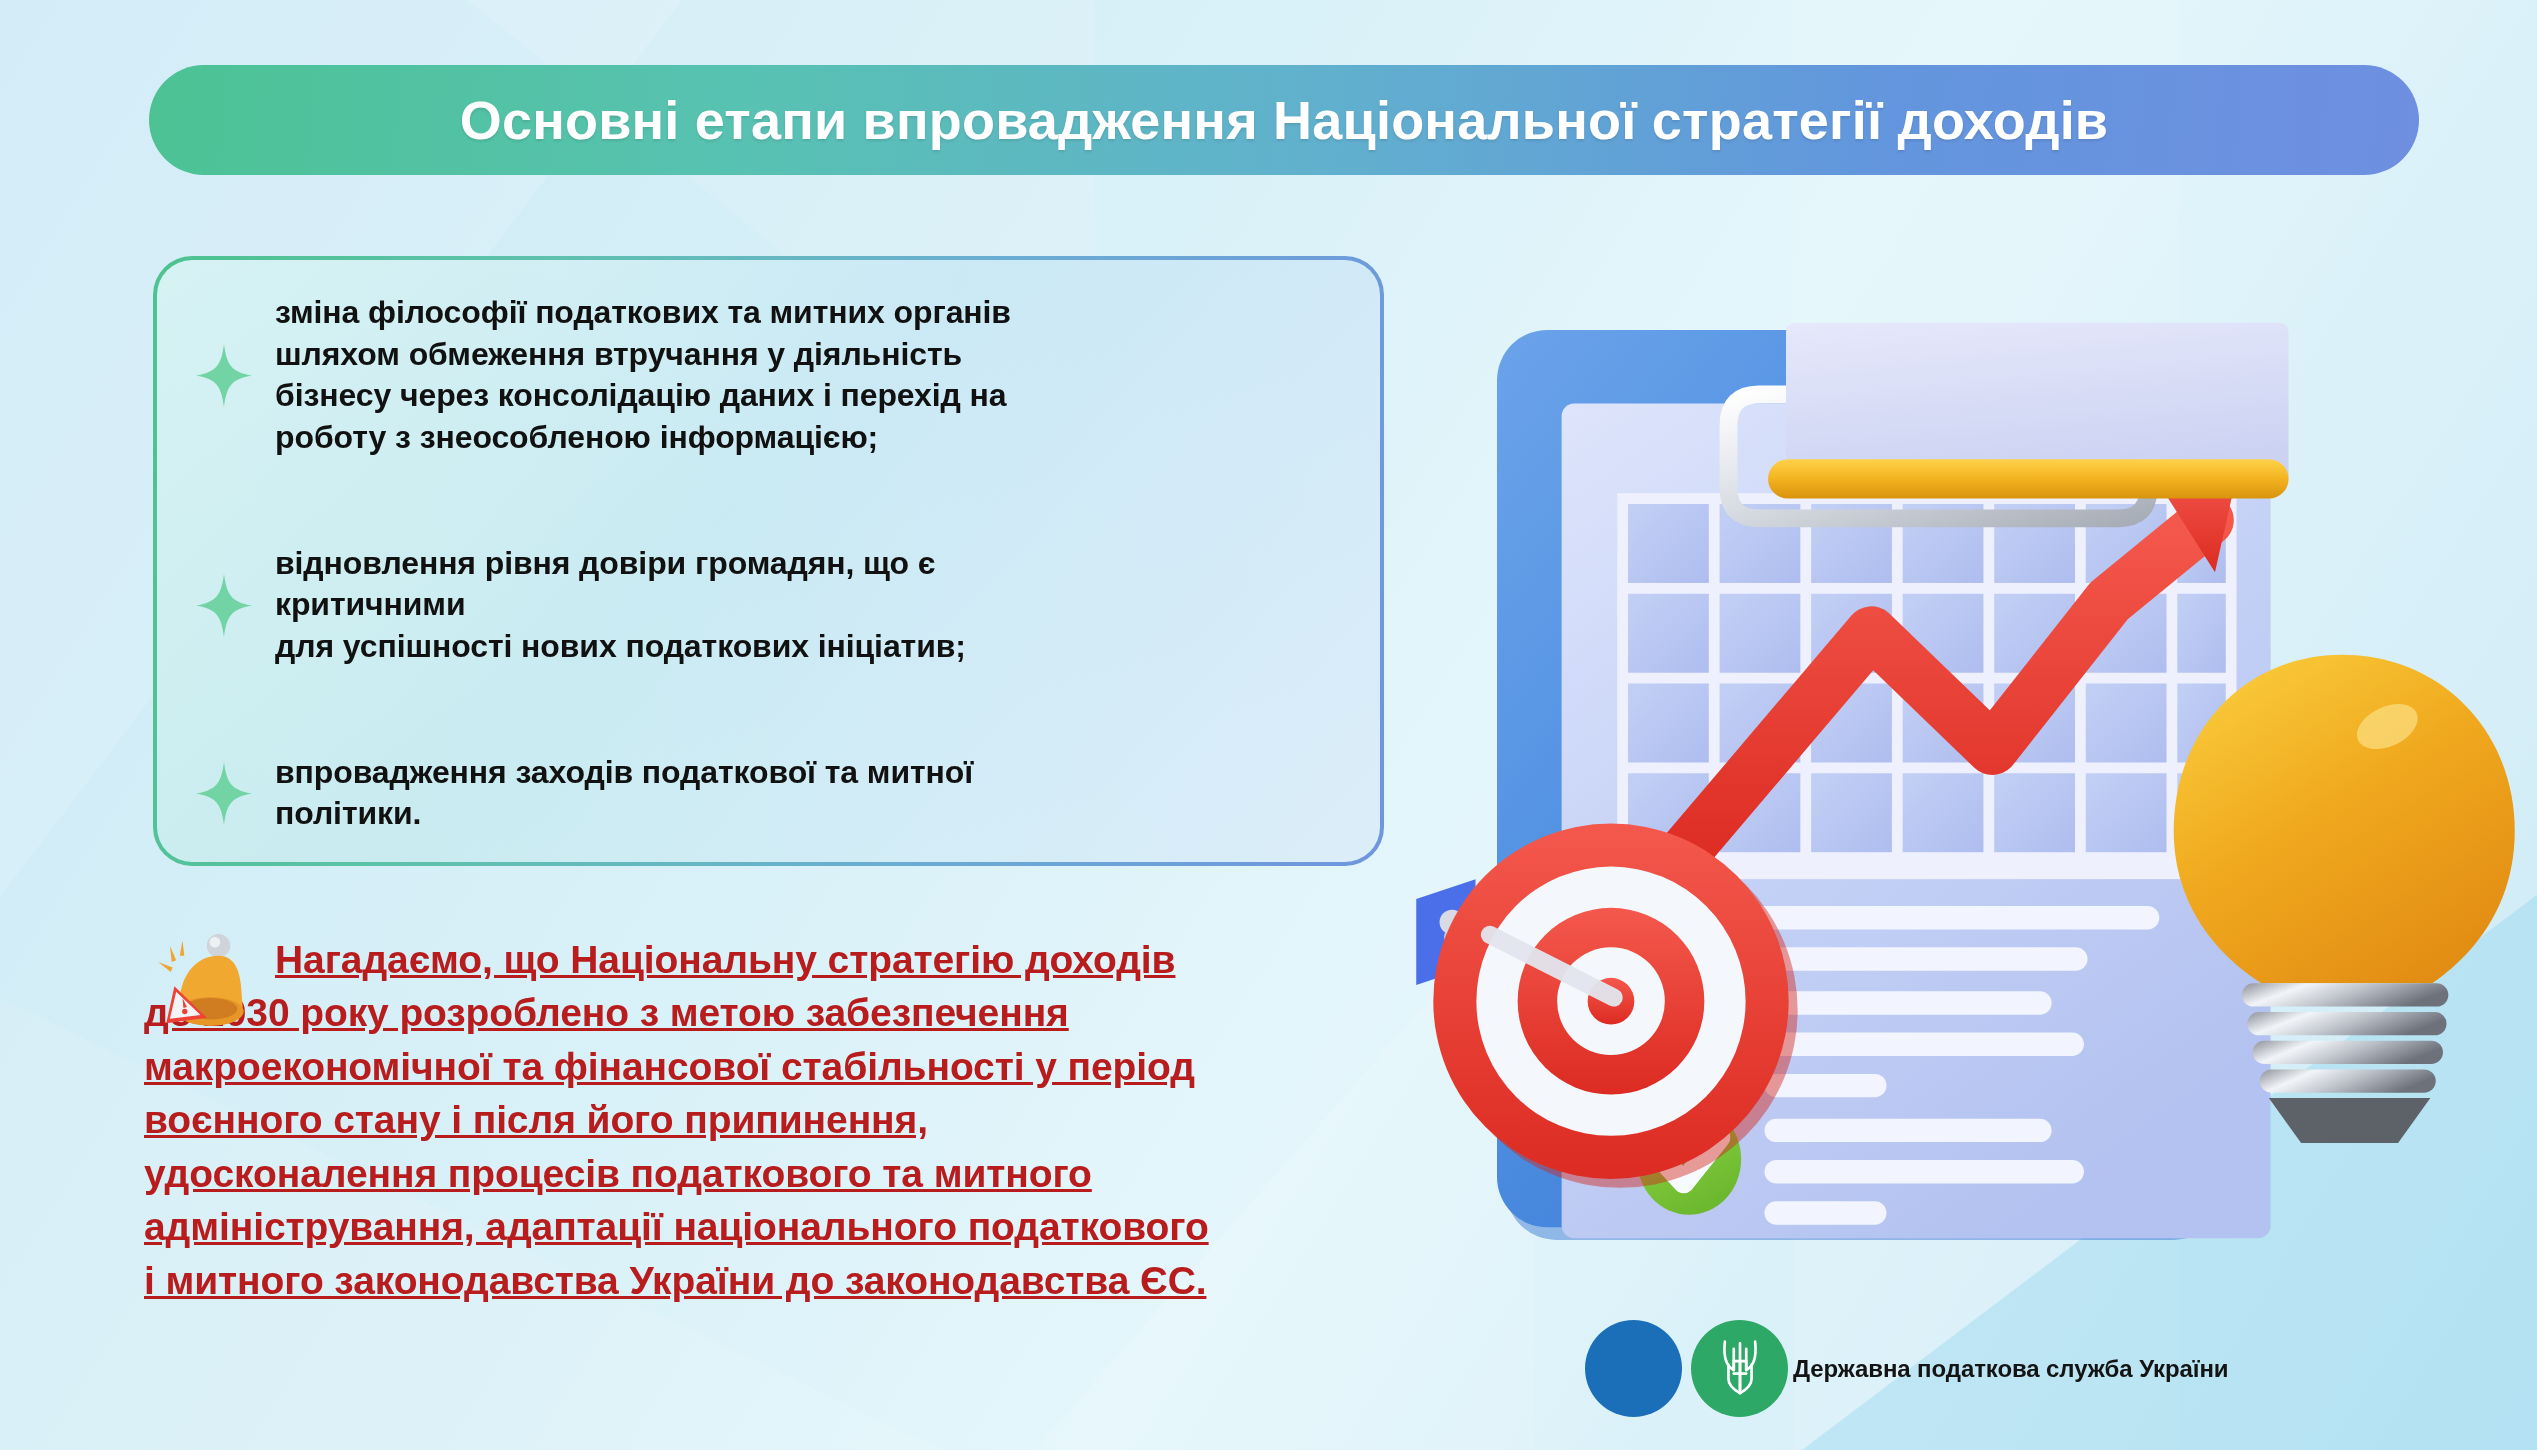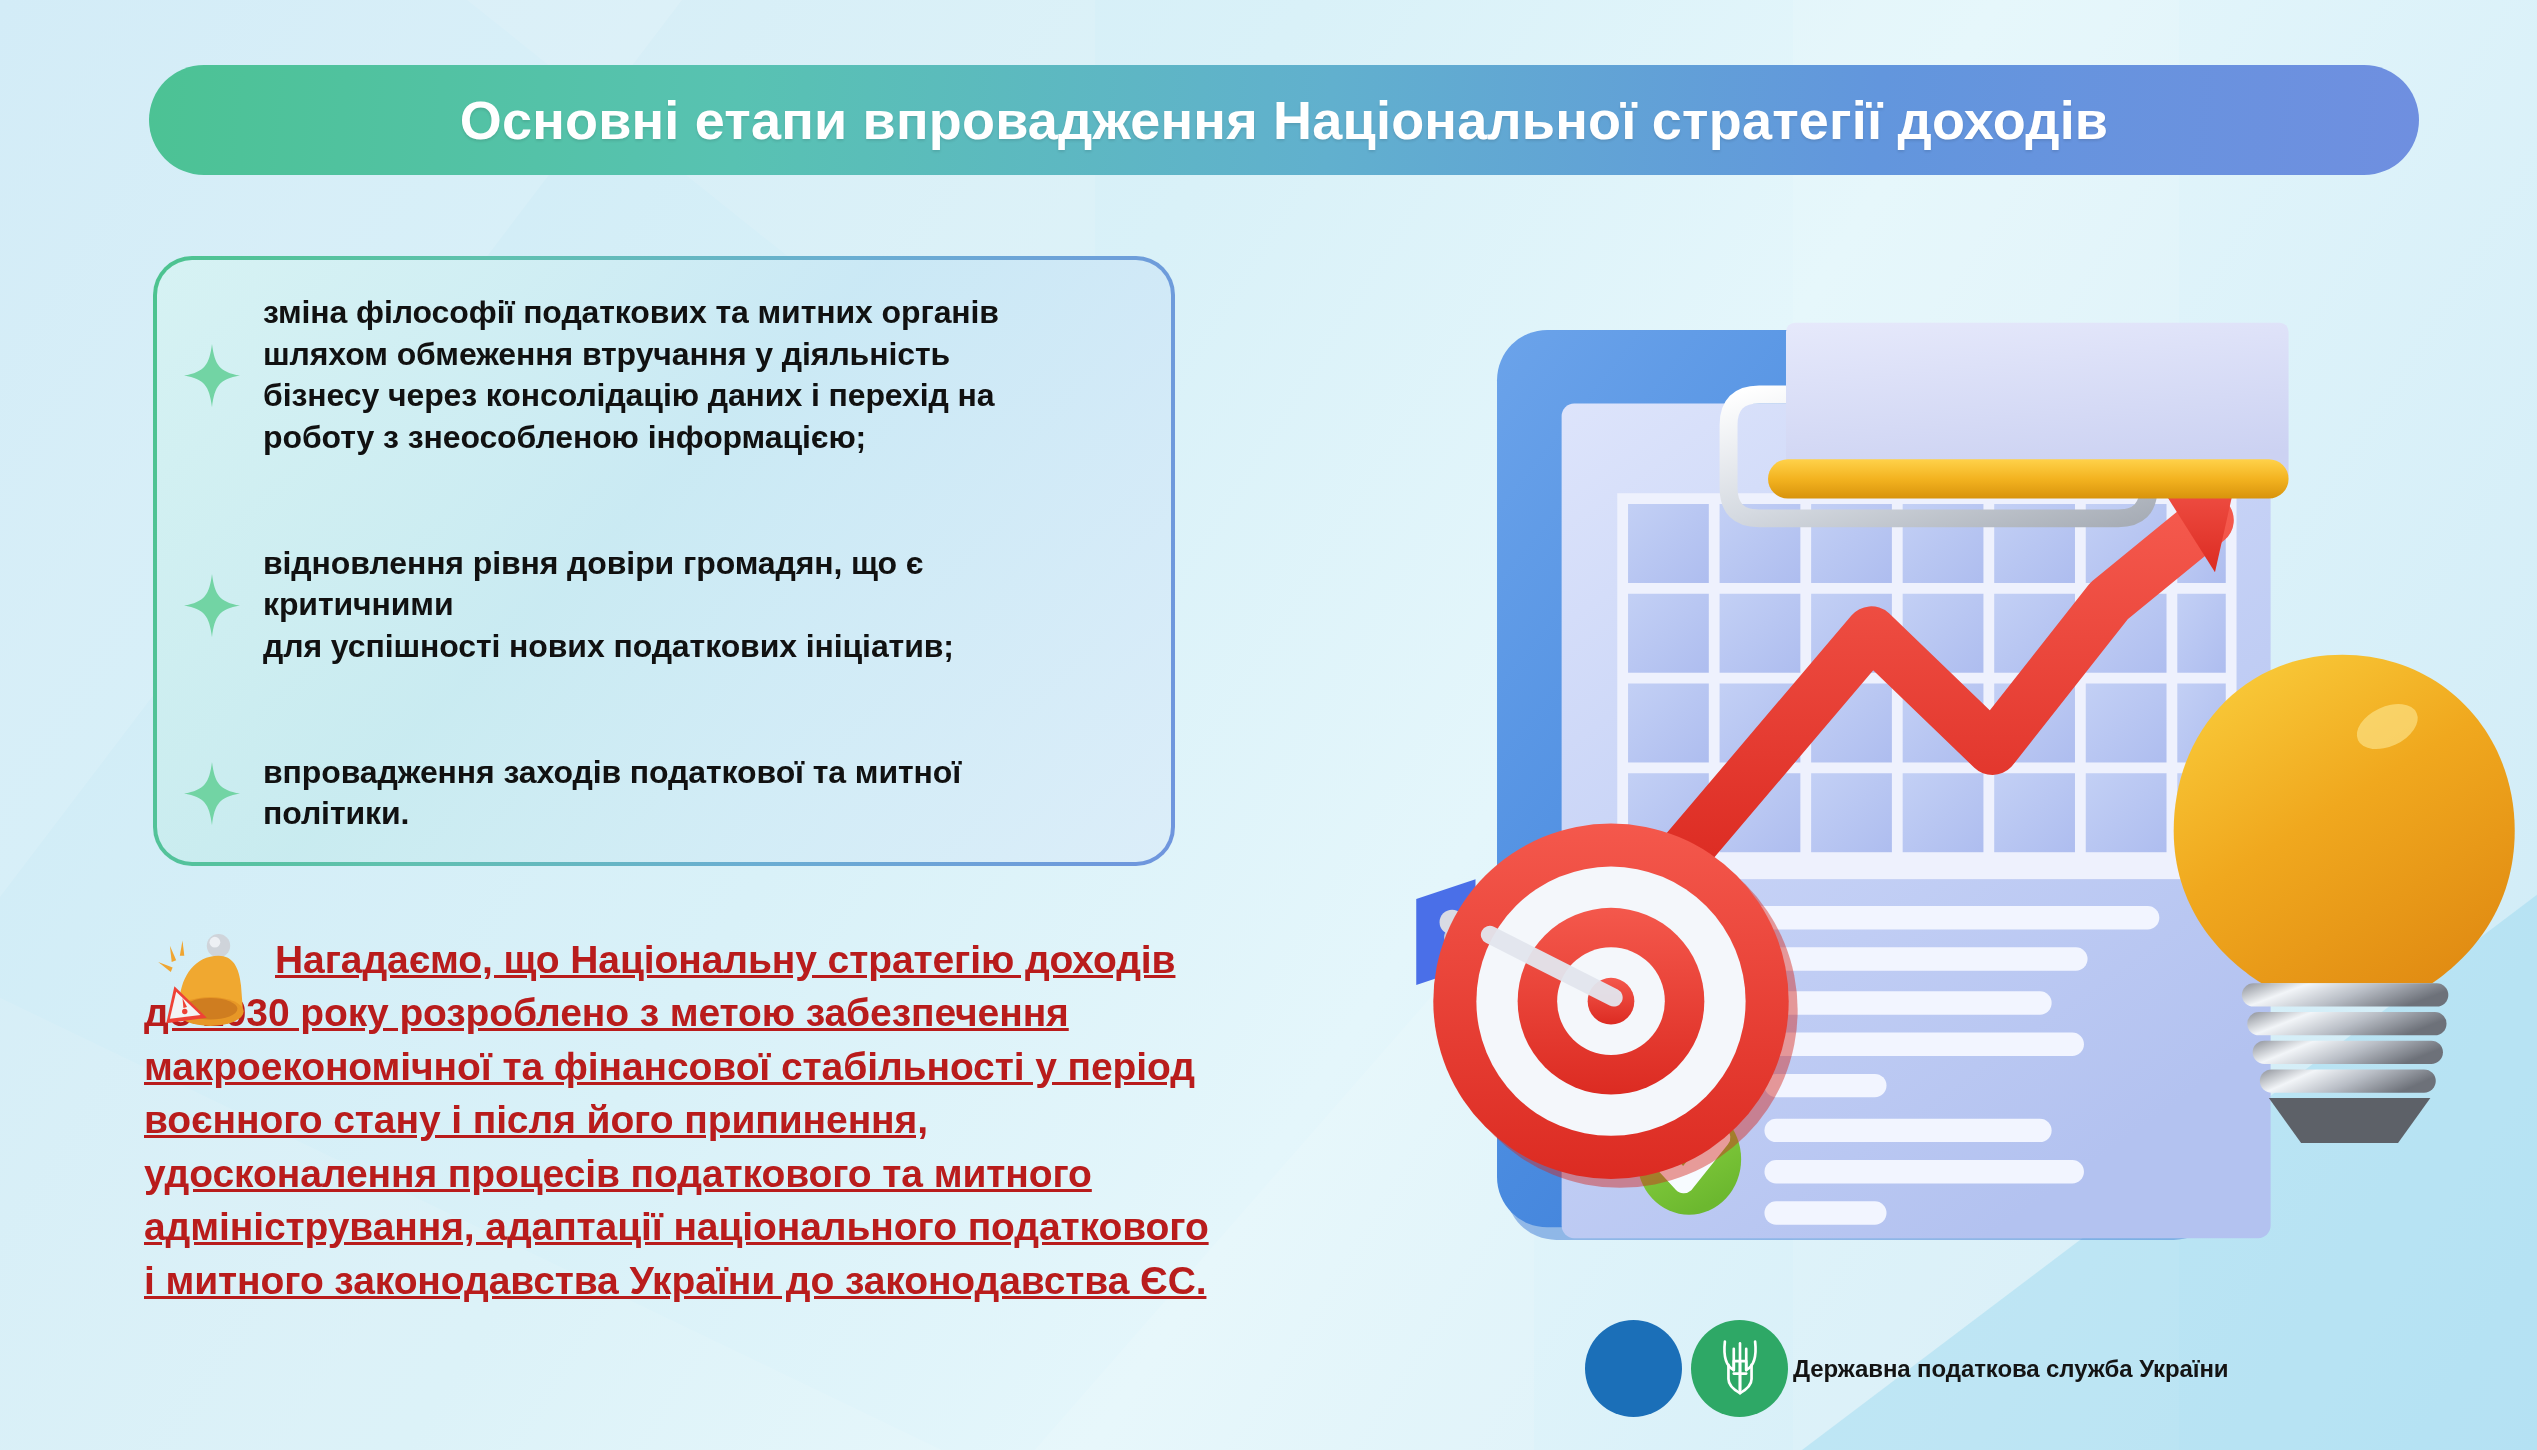--- a/index.html
+++ b/index.html
@@ -66,28 +66,28 @@
     font-size:54px;
     font-weight:bold;
     letter-spacing:0.2px;
     white-space:nowrap;
     text-shadow:0 1.8px 2.7px rgba(0,0,0,0.10);
   }
 
   
   #bullets-card {
     position:absolute; left:153px; top:256px;
-    width:1022px; height:610px;
+    width:1231px; height:610px;
     border-radius:39px;
     border:4.5px solid transparent;
     background:
       linear-gradient(135deg, rgba(226,246,252,0.92) 0%, rgba(216,241,250,0.88) 45%, rgba(231,247,252,0.9) 100%) padding-box,
       linear-gradient(100deg, #4cc38f 0%, #5fc1ae 30%, #6aaed2 62%, #6f95de 100%) border-box;
     z-index:3;
-    padding:32px 36px 27px 27px;
+    padding:32px 36px 27px 39px;
     display:flex; flex-direction:column; justify-content:space-between;
   }
   .bullet-row { display:flex; align-items:center; gap:23px; }
   .sparkle { flex:0 0 56px; width:56px; height:63px; }
   .bullet-text {
     font-size:32px; font-weight:bold; color:#111111;
     line-height:1.30; letter-spacing:-0.1px;
     white-space:pre-line;
   }
 

